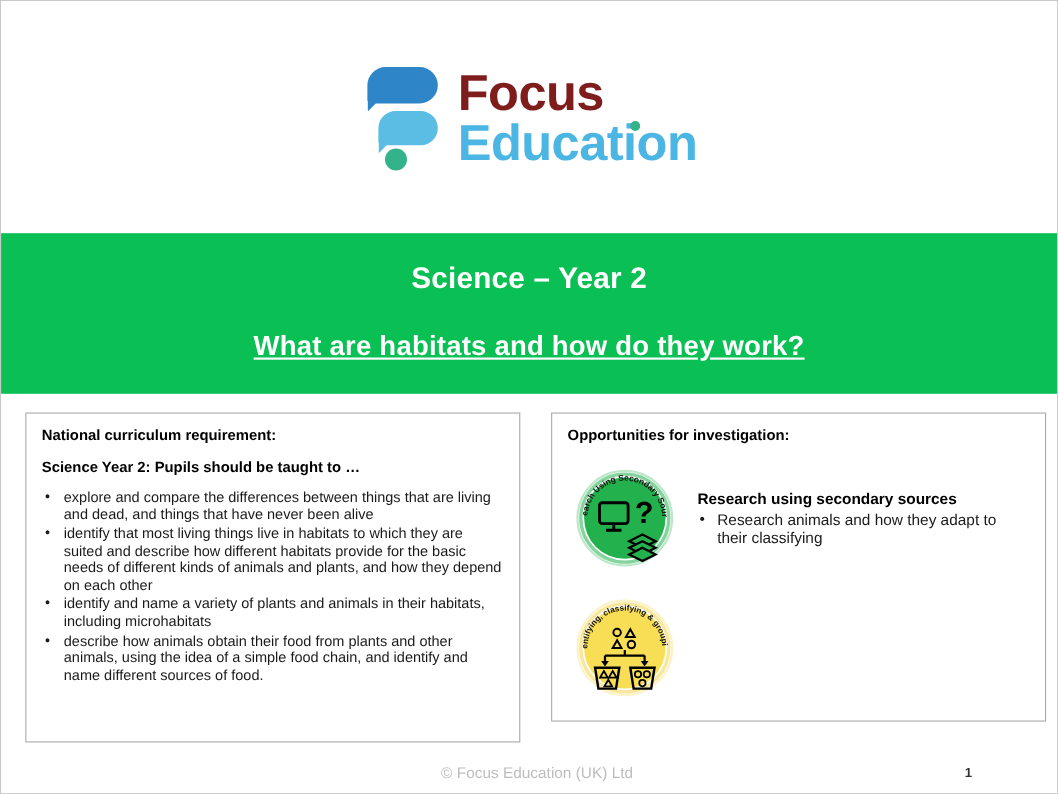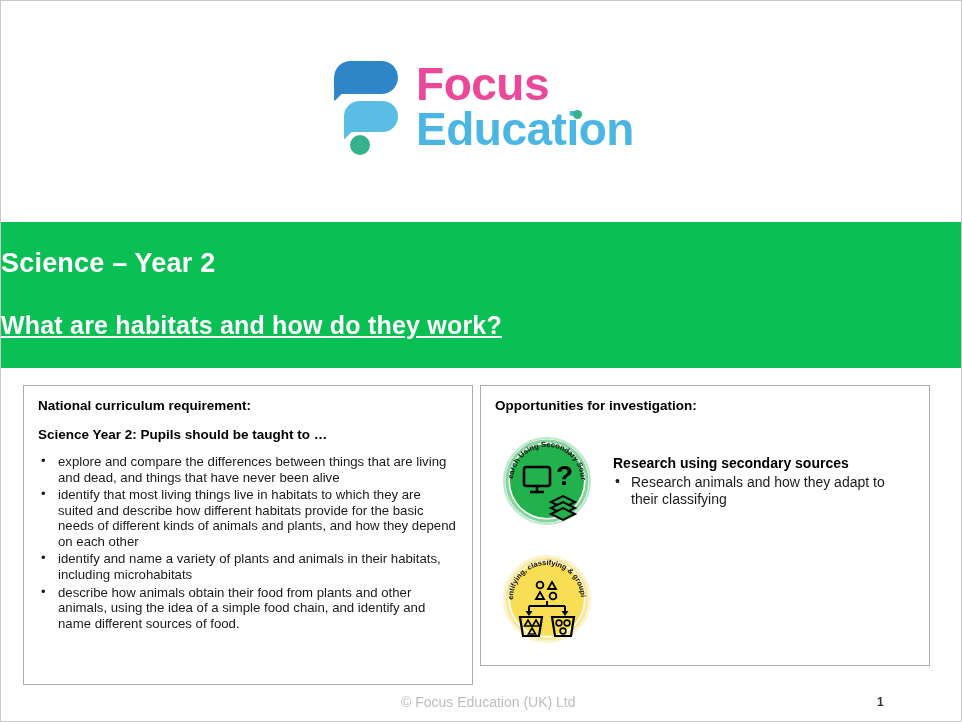--- a/index.html
+++ b/index.html
@@ -87,21 +87,21 @@
     height: 20px;
     border-radius: 50%;
     background: #34B38A;
   }
   .logo-text {
     line-height: 0.96;
   }
   .logo-word-1 {
     font-size: 46px;
     font-weight: bold;
-    color: #ec4899;
+    color: #7f1d1d;
     letter-spacing: -0.5px;
   }
   .logo-word-2 {
     font-size: 46px;
     font-weight: bold;
     color: #4BB6E3;
     letter-spacing: -0.5px;
     position: relative;
     display: block;
   }
@@ -112,24 +112,24 @@
     width: 9px;
     height: 9px;
     border-radius: 50%;
     background: #34B38A;
   }
 
   
   .banner {
     background: #0ABF53;
     color: #ffffff;
+    text-align: center;
     height: 146px;
     box-sizing: border-box;
     padding-top: 26px;
-    margin-top: 10px;
   }
   .banner-title {
     font-size: 27px;
     font-weight: bold;
     letter-spacing: 0.2px;
   }
   .banner-sub {
     font-size: 25px;
     font-weight: bold;
     margin-top: 32px;
@@ -148,21 +148,21 @@
     box-sizing: border-box;
     background: #ffffff;
   }
   .panel-left {
     margin-left: 22px;
     width: 450px;
     height: 300px;
     padding: 12px 14px 8px 14px;
   }
   .panel-right {
-    margin-left: 7px;
+    margin-left: 28px;
     width: 450px;
     height: 281px;
     padding: 12px 14px 8px 14px;
   }
   .panel-heading {
     font-size: 13.5px;
     font-weight: bold;
     color: #000000;
     margin-bottom: 14px;
   }

